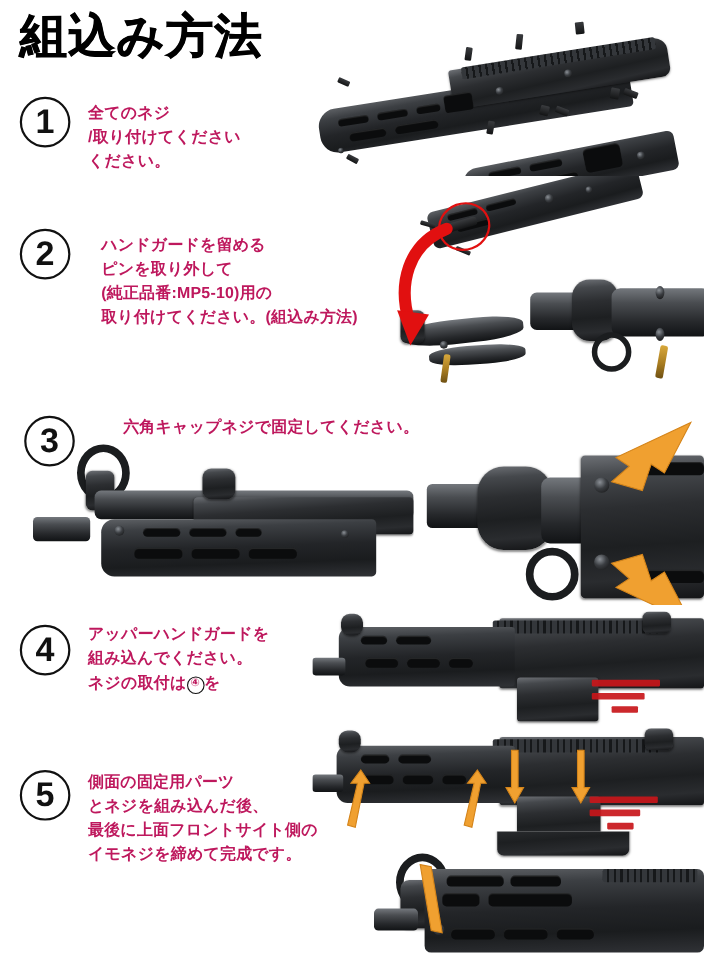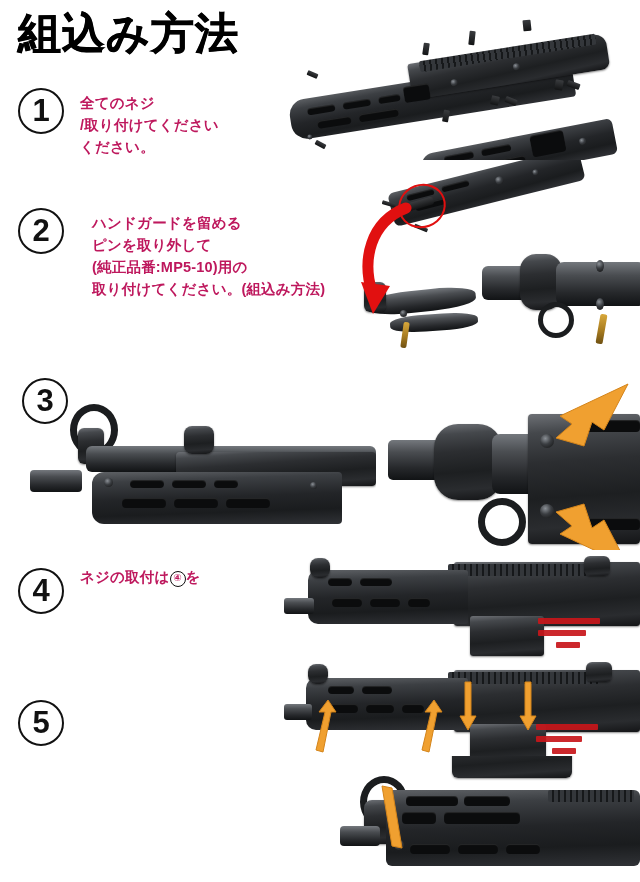--- a/index.html
+++ b/index.html
@@ -232,20 +232,21 @@
       <div class="screwhole" style="left:116px;top:20px;width:8px;height:12px;"></div>
       <div class="screwhole" style="left:116px;top:58px;width:8px;height:12px;"></div>
       <div class="goldpin" style="left:118px;top:74px;width:7px;height:30px;transform:rotate(10deg);"></div>
     </div>
   </div>
 
   <div class="num" style="left:22px;top:378px;">
     <span>3</span>
   </div>
   <div class="steptext" style="left:112px;top:378px;">
+    <div>六角キャップネジで固定してください。</div>
   </div>
 
   <div class="photo" style="left:26px;top:400px;width:350px;height:150px;">
     <div class="ring" style="left:44px;top:4px;width:34px;height:38px;border-width:7px;"></div>
     <div class="gun-body" style="left:52px;top:28px;width:26px;height:36px;border-radius:6px;"></div>
     <div class="barrel" style="left:60px;top:46px;width:290px;height:26px;border-radius:6px;"></div>
     <div class="gun-body" style="left:150px;top:52px;width:200px;height:34px;border-radius:4px;"></div>
     <div class="gun-body" style="left:158px;top:26px;width:30px;height:28px;border-radius:8px;"></div>
     <div class="barrel" style="left:4px;top:70px;width:52px;height:22px;border-radius:4px;"></div>
     <div class="hg" style="left:66px;top:72px;width:250px;height:52px;border-radius:12px 4px 4px 12px;"></div>
@@ -275,20 +276,22 @@
     </svg>
     <svg class="anno" style="left:150px;top:116px;width:110px;height:74px;" viewBox="0 0 110 74">
       <path d="M96 68 L 72 22 L 60 30 L 52 6 L 24 14 L 40 28 L 28 36 Z" fill="#f0a030" stroke="#d4841a" stroke-width="1"></path>
     </svg>
   </div>
 
   <div class="num" style="left:18px;top:568px;">
     <span>4</span>
   </div>
   <div class="steptext" style="left:80px;top:566px;">
+    <div>アッパーハンドガードを</div>
+    <div>組み込んでください。</div>
     <div>ネジの取付は<span class="circ-inline">④</span>を</div>
   </div>
 
   <div class="photo" style="left:284px;top:556px;width:356px;height:106px;">
     <div class="gun-body" style="left:170px;top:6px;width:186px;height:64px;border-radius:3px;"></div>
     <div class="rail" style="left:164px;top:8px;width:152px;height:12px;"></div>
     <div class="hg" style="left:24px;top:14px;width:160px;height:54px;border-radius:10px 3px 3px 10px;"></div>
     <div class="slot" style="left:44px;top:22px;width:24px;height:8px;"></div>
     <div class="slot" style="left:76px;top:22px;width:32px;height:8px;"></div>
     <div class="slot" style="left:48px;top:42px;width:30px;height:9px;"></div>
@@ -298,20 +301,26 @@
     <div class="gun-body" style="left:26px;top:2px;width:20px;height:20px;border-radius:8px;"></div>
     <div class="gun-body" style="left:300px;top:0px;width:26px;height:20px;border-radius:6px;"></div>
     <div class="gun-body" style="left:186px;top:60px;width:74px;height:40px;border-radius:3px;"></div>
     <div class="redmark" style="left:254px;top:62px;width:62px;height:6px;"></div>
     <div class="redmark" style="left:254px;top:74px;width:48px;height:6px;"></div>
     <div class="redmark" style="left:272px;top:86px;width:24px;height:6px;"></div>
   </div>
 
   <div class="num" style="left:18px;top:700px;">
     <span>5</span>
+  </div>
+  <div class="steptext" style="left:80px;top:700px;">
+    <div>側面の固定用パーツ</div>
+    <div>とネジを組み込んだ後、</div>
+    <div>最後に上面フロントサイト側の</div>
+    <div>イモネジを締めて完成です。</div>
   </div>
 
   <div class="photo" style="left:284px;top:662px;width:356px;height:104px;">
     <div class="gun-body" style="left:170px;top:8px;width:186px;height:62px;border-radius:3px;"></div>
     <div class="rail" style="left:164px;top:10px;width:152px;height:12px;"></div>
     <div class="hg" style="left:22px;top:16px;width:162px;height:52px;border-radius:10px 3px 3px 10px;"></div>
     <div class="slot" style="left:44px;top:24px;width:26px;height:8px;"></div>
     <div class="slot" style="left:78px;top:24px;width:30px;height:8px;"></div>
     <div class="slot" style="left:46px;top:42px;width:28px;height:9px;"></div>
     <div class="slot" style="left:82px;top:42px;width:28px;height:9px;"></div>

